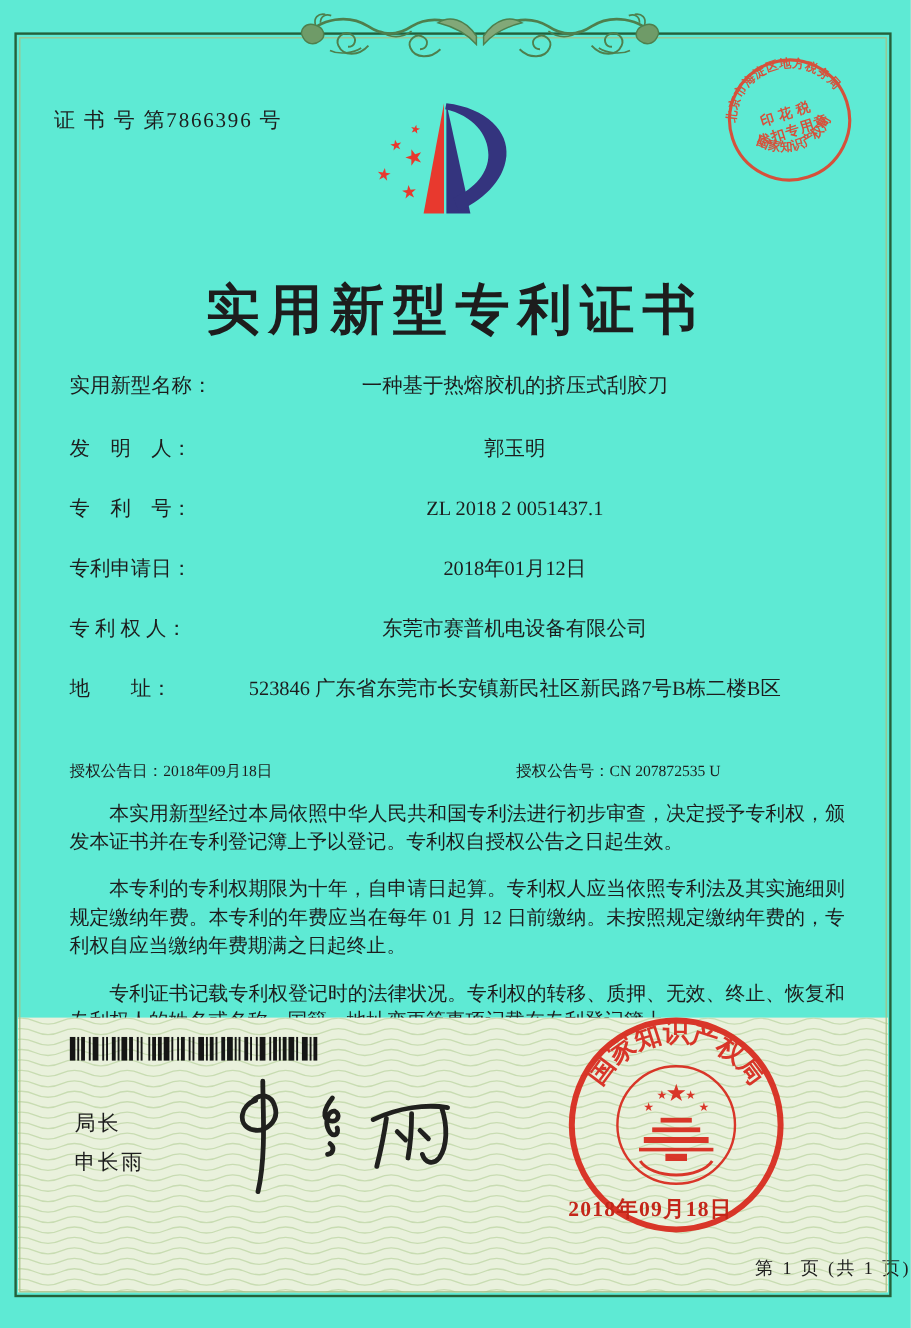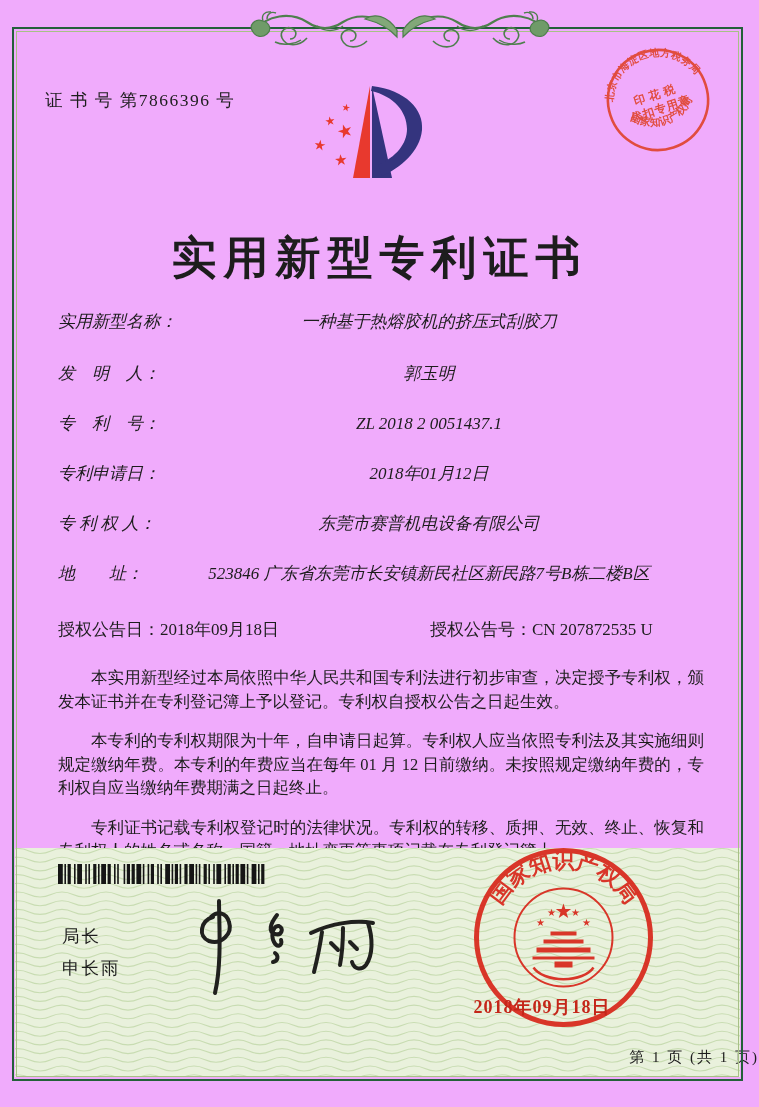--- a/index.html
+++ b/index.html
@@ -1,18 +1,18 @@
 <!DOCTYPE html>
 <html><head>
 <meta charset="utf-8">
 <style>
   html,body{margin:0;padding:0;background:#e9e4d4;}
   .page{
     position:relative; width:759px; height:1107px; margin:0 auto;
-    background:#f0abfc; overflow:hidden;
+    background:#5eead4; overflow:hidden;
     font-family:"Liberation Serif","DejaVu Serif",serif; color:#1d1d1d;
   }
   
   .frame{
     position:absolute; left:12px; top:27px; width:731px; height:1054px;
     border:2px solid #24603a; box-sizing:border-box; pointer-events:none; z-index:5;
   }
   .frame::after{
     content:""; position:absolute; inset:2px; border:1px solid #a7c086;
   }
@@ -25,25 +25,25 @@
   .logo text{ font-family:"DejaVu Sans",sans-serif; }
   
   .tax-stamp{ position:absolute; left:602px; top:44px; transform:rotate(-18deg); opacity:.92; }
   .tax-stamp text{ fill:#e0452f; font-weight:bold; }
   
   .title{
     position:absolute; left:0; top:200px; width:100%; text-align:center;
     font-size:45px; font-weight:bold; letter-spacing:7px;margin-top:28px;
   }
   
-  .row{ position:absolute; left:58px; font-size:17px;font-style:italic; }
+  .row{ position:absolute; left:58px; font-size:17px; }
   .row .lbl{ display:inline-block; vertical-align:top; }
   .row .val{ position:absolute; left:97px; top:0; width:548px; line-height:24px;text-align:center; }
   .r0{top:310px}.r1{top:362px}.r2{top:412px}.r3{top:462px}.r4{top:512px}.r5{top:562px}
-  .grant-row{ position:absolute; left:58px; top:618px; width:645px; font-size:17px; }
+  .grant-row{ position:absolute; left:58px; top:634px; width:645px; font-size:13px; }
   .grant-no{ position:absolute; left:372px; top:0; }
   
   .body-text{ position:absolute; left:58px; top:650px; width:646px; }
   .body-text p{
     margin:16px 0 2px 0; font-size:16.5px; line-height:23.5px;
     text-indent:2em; text-align:justify;
   }
   
   .band{ position:absolute; left:15px; top:848px; width:725px; height:229px; background:#e9f1dc; z-index:1; }
   .band svg{ display:block; }

